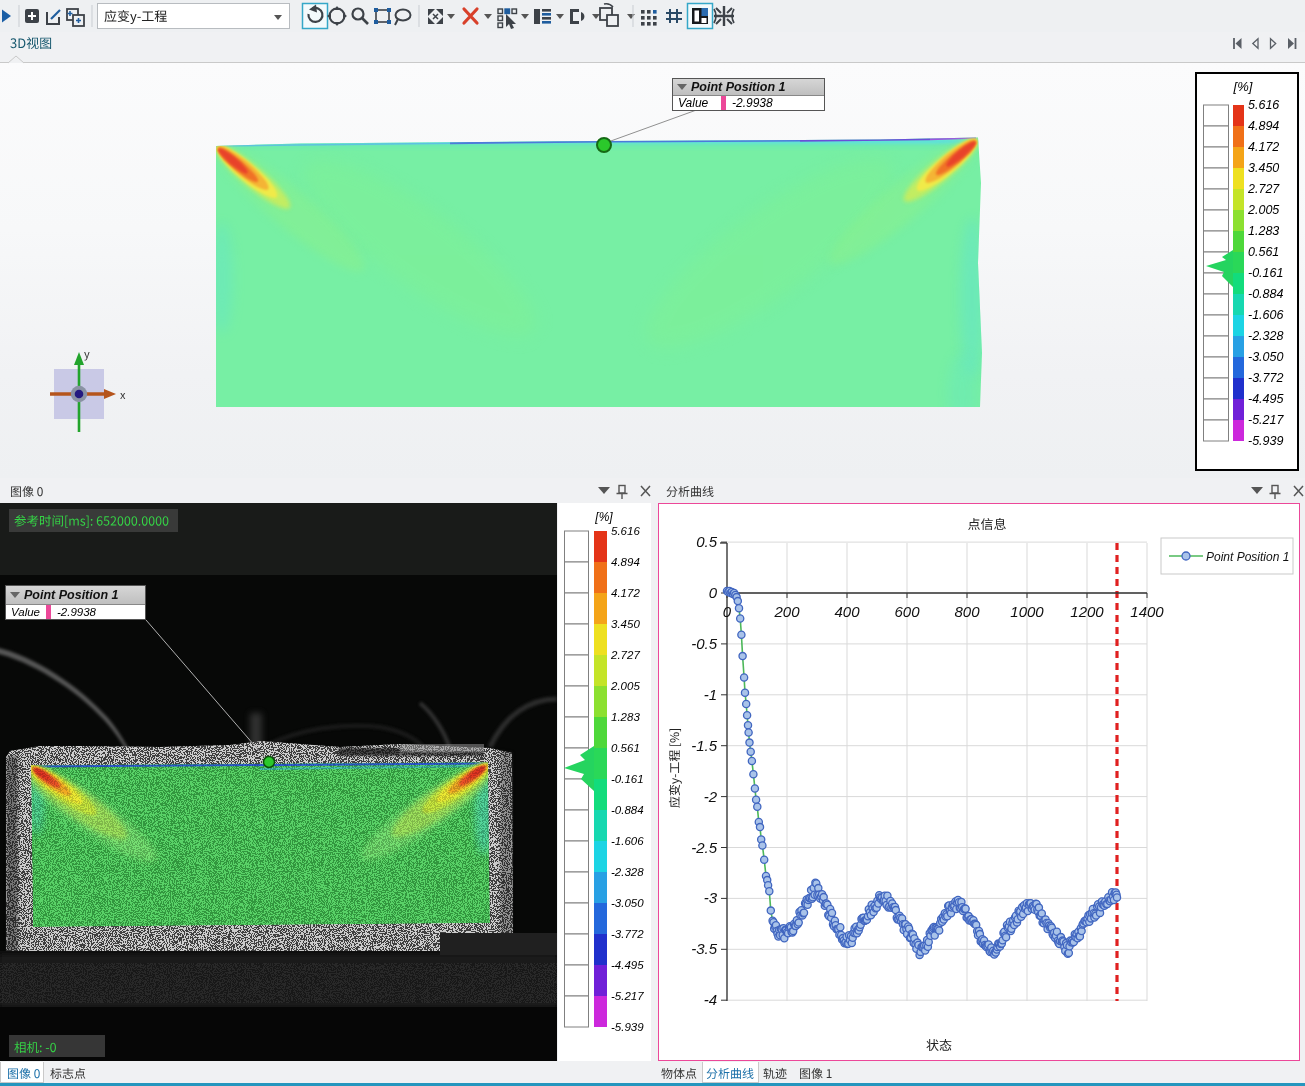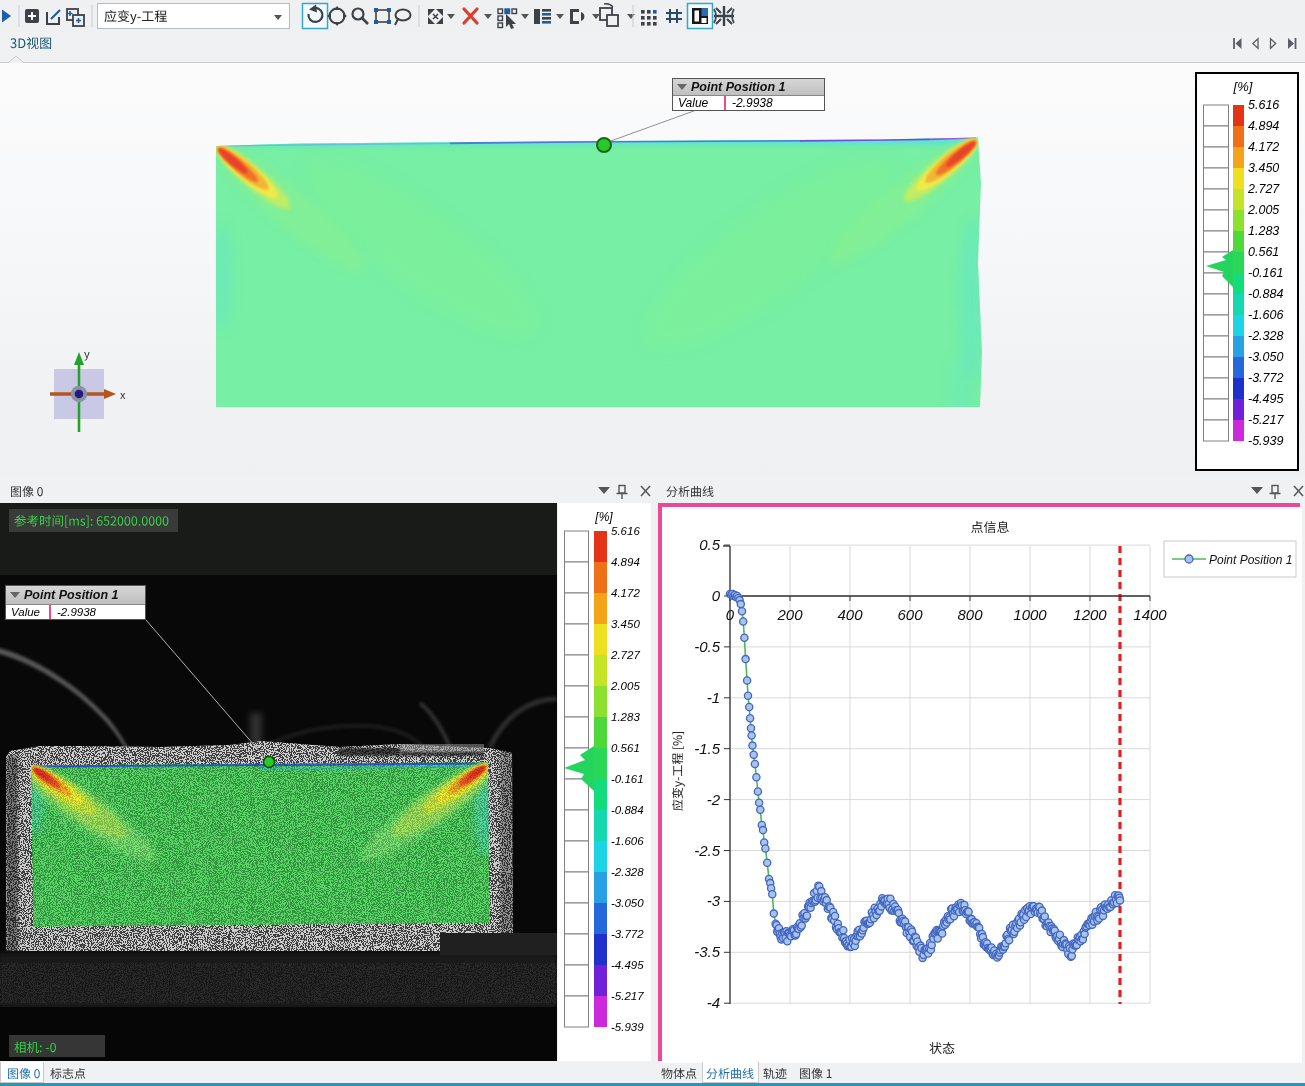--- a/index.html
+++ b/index.html
@@ -9,24 +9,24 @@
 #toolbar { left:0; top:0; width:1305px; height:32px; background:#eef0f2; }
 #combo { position:absolute; left:97px; top:3px; width:193px; height:26px; background:#fff; border:1px solid #b8bcc0; }
 #combo .car { position:absolute; right:7px; top:11px; width:0; height:0; border-left:4px solid transparent; border-right:4px solid transparent; border-top:5px solid #555; }
 #tabrow { left:0; top:32px; width:1305px; height:30px; background:#f0f1f3; }
 #tabline { left:0; top:62px; width:1305px; height:0; border-top:1px solid #c9c9c9; }
 #viewport { left:0; top:63px; width:1305px; height:415px; background:linear-gradient(180deg,#fbfbfc 0%,#f7f8f9 40%,#f1f2f4 75%,#eef0f2 100%); }
 .ttip { position:absolute; border:1px solid #555; background:#fff; z-index:60; }
 .ttip .hd { background:linear-gradient(180deg,#d6d6d6,#bfbfbf); border-bottom:1px solid #888; font-weight:bold; color:#111; display:flex; align-items:center; }
 .ttip .hd .tri { width:0; height:0; border-left:5px solid transparent; border-right:5px solid transparent; border-top:6px solid #666; margin:0 4px; }
 .ttip .row { display:flex; background:#fff; align-items:center; }
-.ttip .c1 { border-right:2px solid #ec4899; height:100%; display:flex; align-items:center; }
+.ttip .c1 { border-right:5px solid #ec4899; height:100%; display:flex; align-items:center; }
 #bl { left:0; top:478px; width:651px; height:605px; background:#f0f1f3; }
 #br { left:656px; top:478px; width:649px; height:605px; background:#f0f1f3; }
-#chartbox { position:absolute; left:2px; top:25px; width:642px; height:558px; background:#fff; border:4px solid #ec4899; }
+#chartbox { position:absolute; left:2px; top:25px; width:642px; height:558px; background:#fff; border:1px solid #ec4899; }
 .seltab { position:absolute; background:#fff; border:1px solid #c9c9c9; border-top:none; }
 #bluebar { left:0; top:1083px; width:1305px; height:3px; background:#2596be; }
 </style>
 </head>
 <body>
 <div id="app">
   <svg width="0" height="0" style="position:absolute">
       <defs>
         <path id="g0" d="M101 -234Q82 -234 66 -231Q50 -228 37 -223L55 -150Q63 -153 74 -156Q85 -159 97 -159Q143 -159 172 -125Q202 -92 219 -42L231 -1L13 543H108L218 242Q231 206 245 166Q258 126 272 88H277Q288 126 299 165Q311 205 321 242L419 543H508L304 -46Q285 -99 258 -142Q231 -184 193 -209Q155 -234 101 -234Z"></path>
         <path id="g1" d="M15 0 194 283 29 543H128L201 424Q213 401 227 379Q240 356 254 333H259Q270 356 282 379Q295 401 307 424L374 543H469L304 274L483 0H383L303 127Q289 152 275 177Q260 201 244 224H239Q226 201 212 177Q199 152 184 127L111 0Z"></path>

